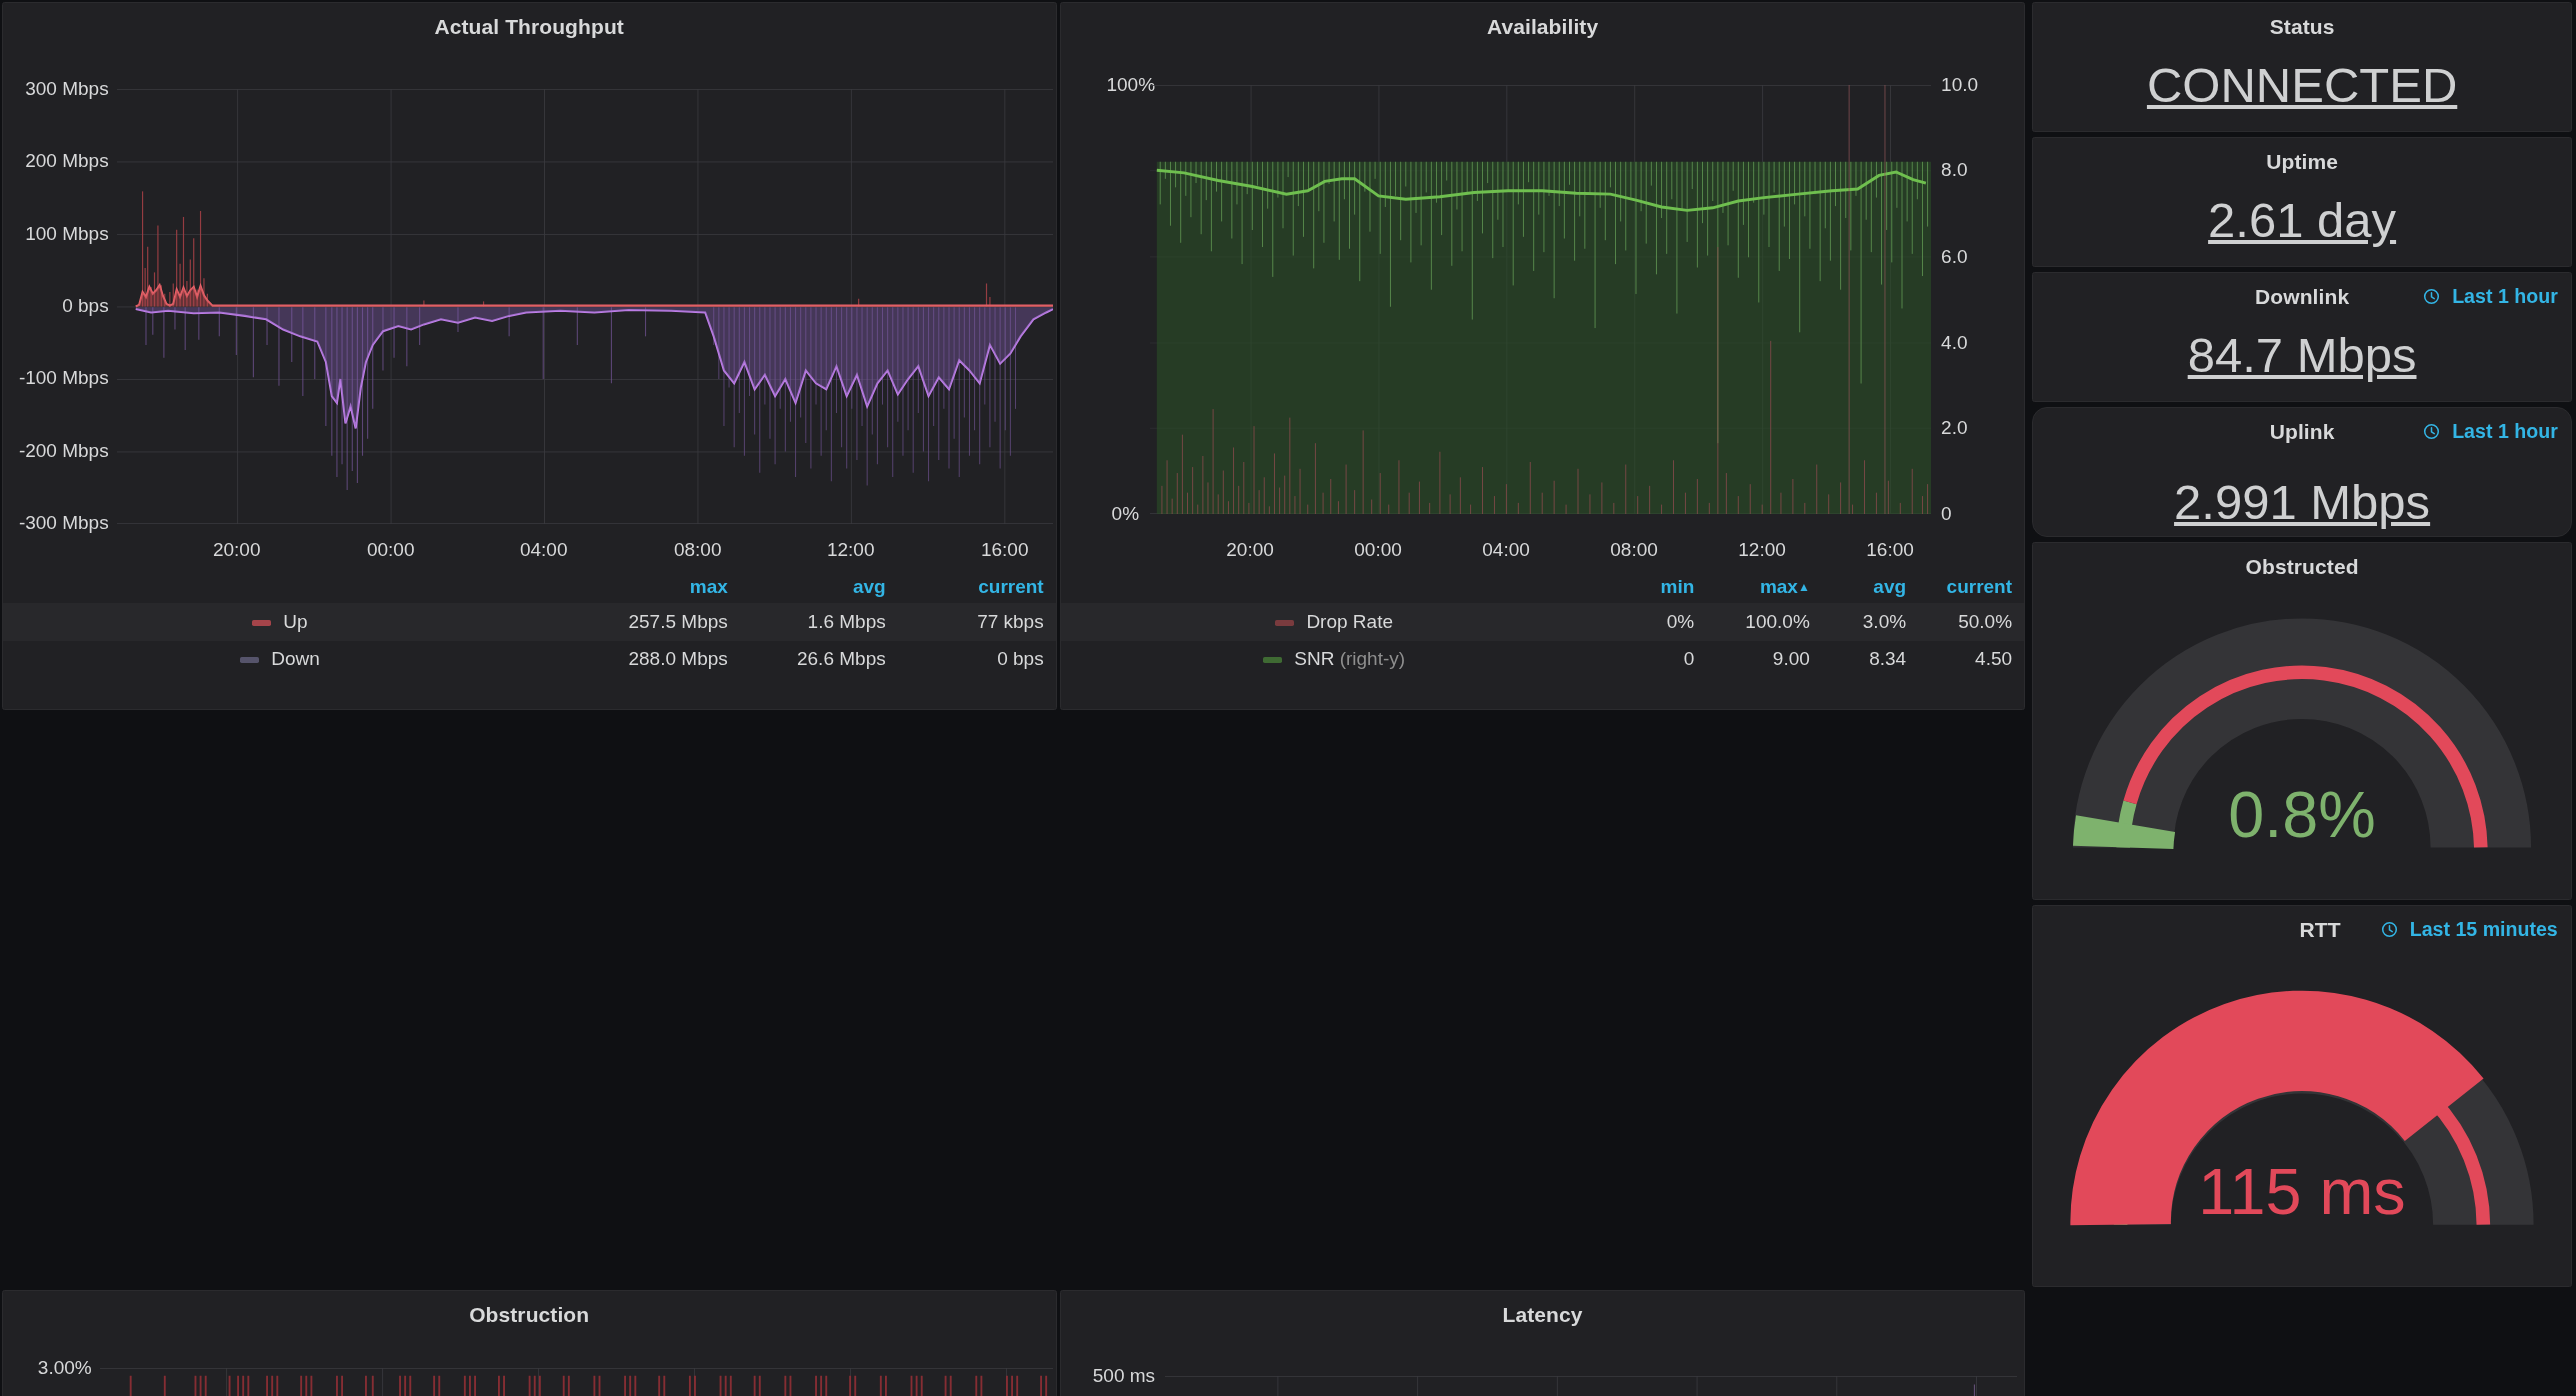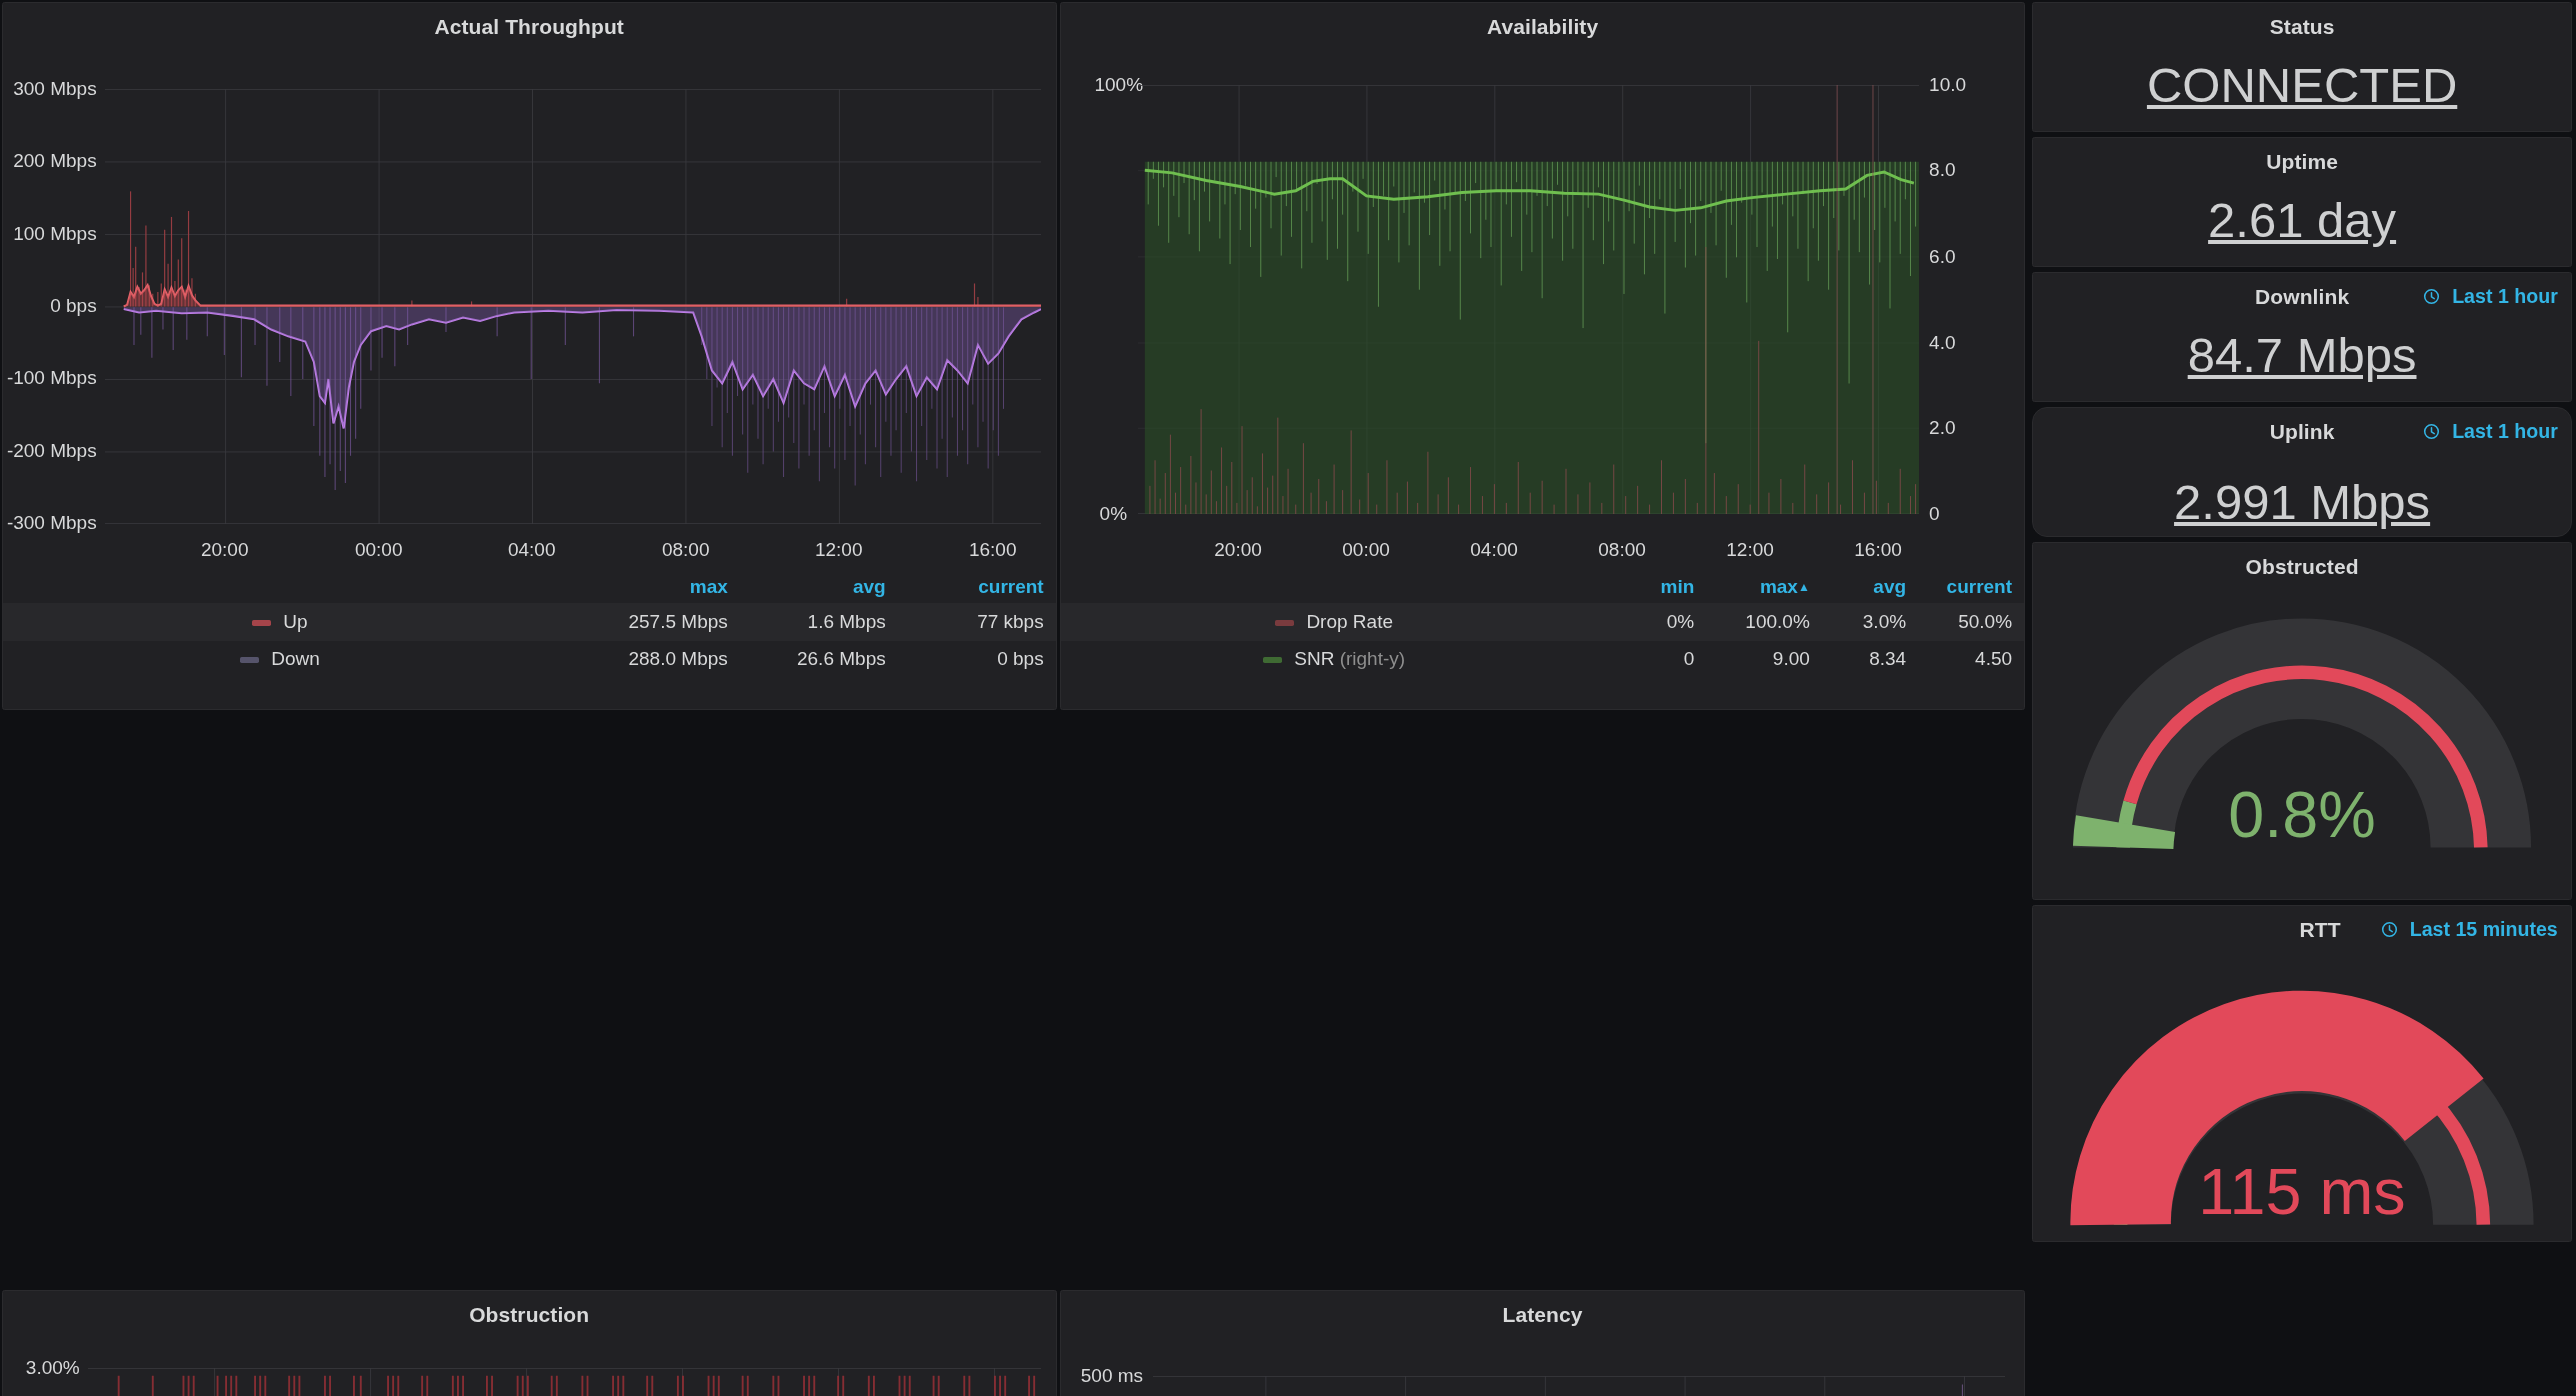--- a/index.html
+++ b/index.html
@@ -33,21 +33,21 @@
     right: 13.6px; top: 12px;
     color: #33b5e5;
     font-size: 19.6px;
     font-weight: bold;
     display: flex; align-items: center; gap: 12px;
     white-space: nowrap;
   }
   .clock-ic { width: 17px; height: 17px; display:inline-block; }
 
   
-  .graph { position: relative; }
+  .graph { position: relative; margin-left: 12px; }
   .ytick, .y2tick {
     position: absolute;
     color: #d8d9da;
     font-size: 19px;
     white-space: nowrap;
     transform: translateY(-50%);
   }
   .ytick { text-align: right; }
   .y2tick { text-align: left; }
   .xtick {
@@ -691,21 +691,21 @@
         <div class="panel-title">Obstructed</div>
         <svg style="position:absolute;left:50%;top:49px;transform:translateX(-50%);" width="477" height="281" viewBox="0 0 560 330">
           <path d="M 70 300 A 210 210 0 0 1 490 300" fill="none" stroke="#343437" stroke-width="118" stroke-linecap="butt"></path>
           <path d="M 70 300 A 210 210 0 0 1 78 247" fill="none" stroke="#7eb26d" stroke-width="16"></path>
           <path d="M 78 247 A 210 210 0 0 1 490 300" fill="none" stroke="#e2495a" stroke-width="16"></path>
           <path d="M 70 300 A 210 210 0 0 1 72.8 272" fill="none" stroke="#7eb26d" stroke-width="118" stroke-linecap="butt"></path>
           <text x="280" y="288" text-anchor="middle" font-family="'Liberation Sans',sans-serif" font-size="76" fill="#7eb26d">0.8%</text>
         </svg>
       </div>
 
-      <div class="panel" style="height:337px;padding-left:36px;">
+      <div class="panel" style="height:382px;padding-left:36px;">
         <div class="panel-title-wrap">
           <div class="panel-title">RTT</div>
           <div class="time-override">
             <svg class="clock-ic" viewBox="0 0 20 20">
                 <circle cx="10" cy="10" r="8" fill="none" stroke="#33b5e5" stroke-width="1.8"></circle>
                 <path d="M10 5.5v5l3.2 2" fill="none" stroke="#33b5e5" stroke-width="1.8" stroke-linecap="round"></path>
               </svg>
             <span>Last 15 minutes</span>
           </div>
         </div>

